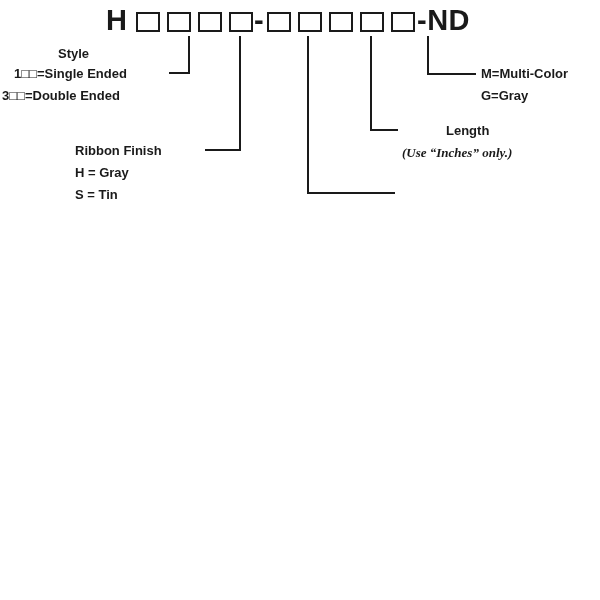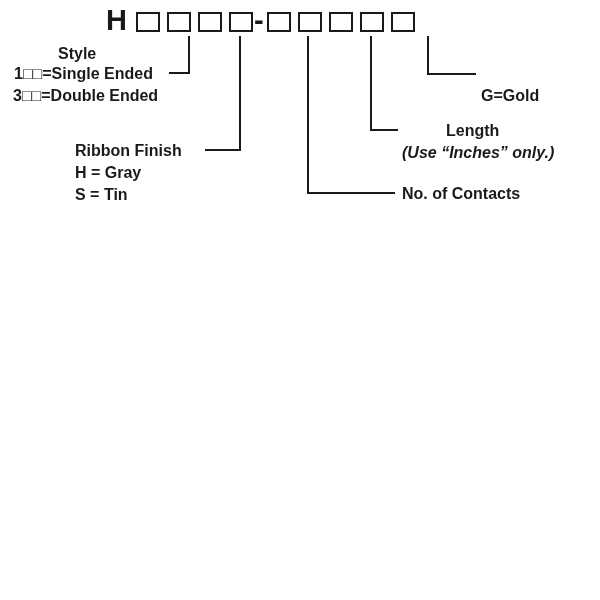--- a/index.html
+++ b/index.html
@@ -25,21 +25,21 @@
     white-space: nowrap;
   }
   .box-group { display: flex; gap: 7px; }
   .pn-box {
     width: 24px; height: 20px;
     border: 2px solid #1a1a1a;
     background: #ffffff;
   }
   .lbl {
     font-weight: bold;
-    font-size: 16px;
+    font-size: 13px;
     line-height: 17px;
     white-space: nowrap;
     color: #1a1a1a;
   }
   .lbl.italic { font-style: italic; }
   .line { background: #1a1a1a; }
 </style>
 </head>
 <body>
 
@@ -57,44 +57,45 @@
   <div class="abs pn-text" style="left:254px; top:5px;">-</div>
 
   <div class="abs box-group" style="left:267px; top:12px;">
       <div class="pn-box"></div>
       <div class="pn-box"></div>
       <div class="pn-box"></div>
       <div class="pn-box"></div>
       <div class="pn-box"></div>
     </div>
 
+  <div class="abs pn-text" style="left:417px; top:5px;">-ND</div>
 
   <div class="abs line" style="left:188px; top:36px; width:2px; height:38px;"></div>
   <div class="abs line" style="left:169px; top:72px; width:21px; height:2px;"></div>
 
   <div class="abs line" style="left:239px; top:36px; width:2px; height:115px;"></div>
   <div class="abs line" style="left:205px; top:149px; width:36px; height:2px;"></div>
 
   <div class="abs line" style="left:307px; top:36px; width:2px; height:158px;"></div>
   <div class="abs line" style="left:307px; top:192px; width:88px; height:2px;"></div>
 
   <div class="abs line" style="left:370px; top:36px; width:2px; height:95px;"></div>
   <div class="abs line" style="left:370px; top:129px; width:28px; height:2px;"></div>
 
   <div class="abs line" style="left:427px; top:36px; width:2px; height:39px;"></div>
   <div class="abs line" style="left:427px; top:73px; width:49px; height:2px;"></div>
 
   <div class="abs lbl" style="left:58px; top:45px;">Style</div>
   <div class="abs lbl" style="left:2px; top:65px;margin-left:12px;">1□□=Single Ended</div>
-  <div class="abs lbl" style="left:2px; top:87px;margin-left:11px;">3□□=Double Ended</div>
+  <div class="abs lbl" style="left:2px; top:87px;">3□□=Double Ended</div>
 
   <div class="abs lbl" style="left:75px; top:142px;">Ribbon Finish</div>
   <div class="abs lbl" style="left:75px; top:164px;">H = Gray</div>
   <div class="abs lbl" style="left:75px; top:186px;">S = Tin</div>
 
-  <div class="abs lbl" style="left:481px; top:87px;">G=Gold</div>
+  <div class="abs lbl" style="left:481px; top:65px;">M=Multi-Color</div>
+  <div class="abs lbl" style="left:481px; top:87px;">G=Gray</div>
 
   <div class="abs lbl" style="left:403px; top:122px;margin-left:43px;">Length</div>
-  <div class="abs lbl italic" style="left:402px; top:144px;">(Use “Inches” only.)</div>
+  <div class="abs lbl italic" style="left:402px; top:144px;font-family:Liberation Serif, serif;">(Use “Inches” only.)</div>
 
-  <div class="abs lbl" style="left:402px; top:185px;">No. of Contacts</div>
 
 </div>
 
 </body></html>

